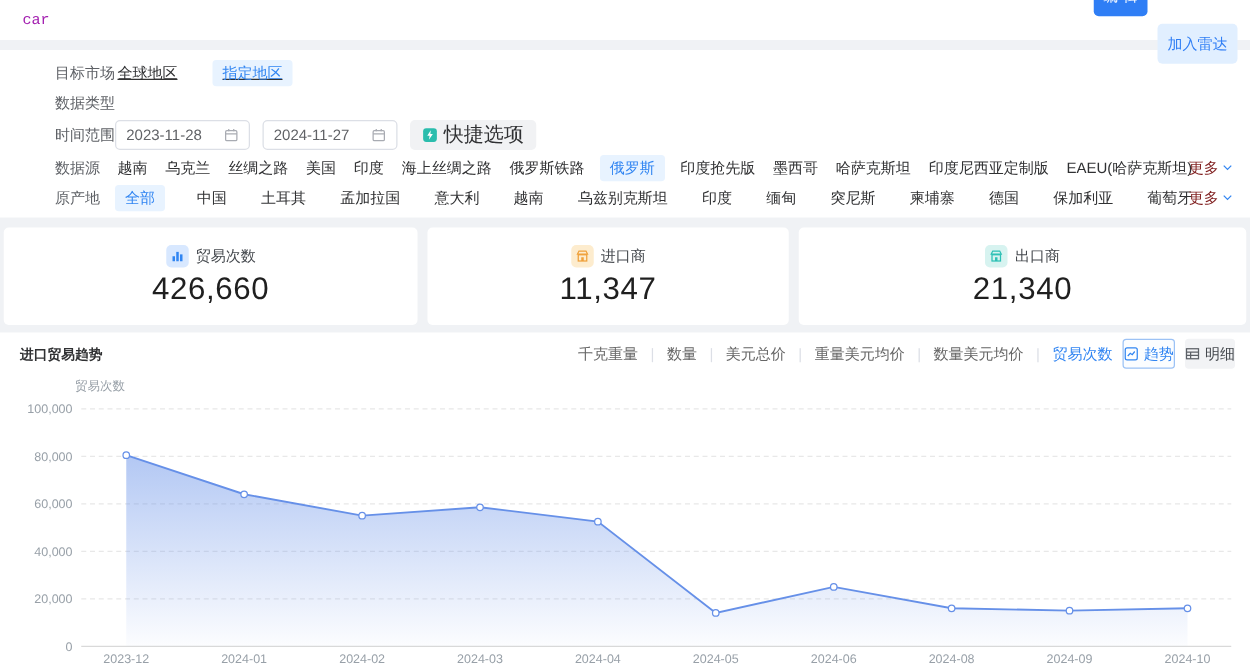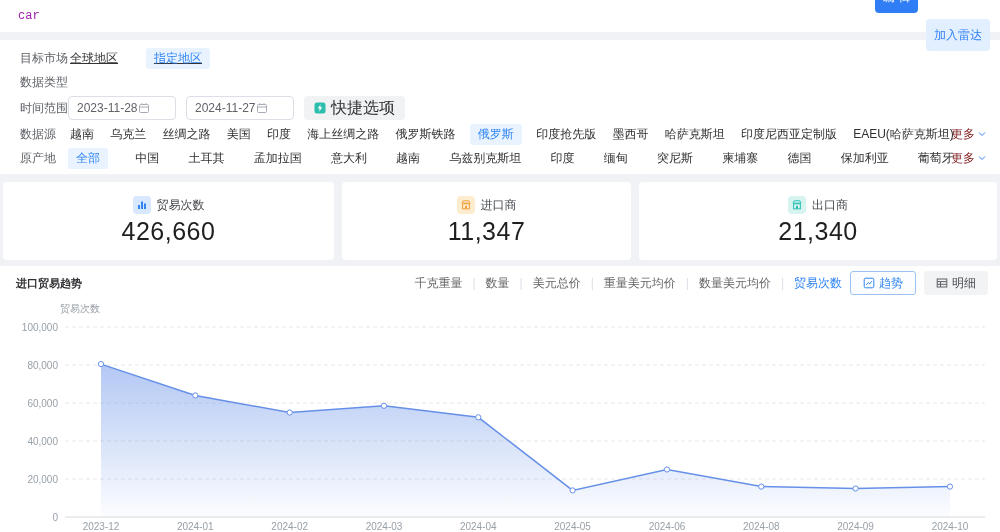--- a/index.html
+++ b/index.html
@@ -10,32 +10,32 @@
   .topbar { height:32px; background:#fff; display:flex; align-items:center; padding:0 10px 0 18px; }
   .topbar-title { font-size:12px; color:#a21caf;font-family:Liberation Mono, monospace; }
   .topbar-right { margin-left:auto; display:flex; gap:8px; }
   .btn { height:32px; padding:0 8px; border:none; border-radius:4px; font-size:12px; cursor:pointer;
     font-family:inherit; display:inline-flex; align-items:center; }
   .btn-primary { background:#2f7ef5; color:#fff; }
   .btn-soft { background:#e1efff; color:#2f7ef5;margin-top:38px; }
 
   
   .filter-card { background:#fff; margin-top:8px; padding:6px 0 4px 0; }
-  .frow { position:relative; display:flex; align-items:center; padding-left:20px; padding-right:44px; }
+  .frow { position:relative; display:flex; align-items:center; padding-left:44px; padding-right:44px; }
   .frow-s { height:24px; }
   .frow-t { height:28px; }
   .flabel { width:48px; flex:0 0 48px; color:#5e6166; }
   .fitems { display:flex; align-items:center; gap:26px;text-decoration:underline; }
   .fitems-spread { flex:1; display:flex; align-items:center; justify-content:space-between; }
   .opt { color:#303133; cursor:pointer; white-space:nowrap; padding:2px 2px; border-radius:3px; }
   .opt.sel { background:#e8f3ff; color:#3185f2; padding:2px 8px; }
   .more { position:absolute; right:14px; color:#7f1d1d; cursor:pointer; display:inline-flex; align-items:center; gap:3px; }
 
   .date-input { width:108px; height:24px; border:1px solid #dcdfe6; border-radius:4px; background:#fff;
-    display:inline-flex; align-items:center; padding:0 8px; color:#606266; cursor:pointer; }
+    display:inline-flex; align-items:center; justify-content:space-between; padding:0 8px; color:#606266; cursor:pointer; }
   .quick-btn { height:24px; background:#f1f2f4; border:none; border-radius:4px; padding:0 10px;
     display:inline-flex; align-items:center; gap:5px; font-size:16px; color:#303133; cursor:pointer; font-family:inherit; }
   .time-items { display:flex; align-items:center; gap:10px; }
 
   
   .stats { margin:8px 3px 0 3px; display:grid; grid-template-columns:331px 289px 358px; gap:8px; }
   .stat-card { background:#fff; border-radius:4px; height:78px; display:flex; flex-direction:column;
     align-items:center; justify-content:center; }
   .stat-head { display:flex; align-items:center; gap:6px; color:#45494e; }
   .stat-icon { width:18px; height:18px; border-radius:4px; display:inline-flex; align-items:center; justify-content:center; }
@@ -45,21 +45,21 @@
   .stat-value { font-size:25px; color:#1f1f1f; margin-top:3px; letter-spacing:0.5px; }
 
   
   .chart-card { background:#fff; margin-top:6px; height:276px; }
   .chart-header { height:34px; display:flex; align-items:center; padding:0 12px 0 16px; }
   .chart-title { font-size:11px; font-weight:bold; color:#303133; margin-right:auto; }
   .metrics { display:flex; align-items:center; gap:10px; margin-right:8px; }
   .metric { color:#666; cursor:pointer; white-space:nowrap; }
   .metric.active { color:#3185f2; }
   .msep { color:#dcdfe6; }
-  .tab-btn { height:24px; border-radius:3px; padding:0 12px; font-size:12px; font-family:inherit;
+  .tab-btn { height:24px; border-radius:3px; padding:0 0; font-size:12px; font-family:inherit;
     display:inline-flex; align-items:center; gap:4px; cursor:pointer; }
   .tab-trend { background:#fbfdff; border:1px solid #9cc2f5; color:#3185f2; margin-right:8px; }
   .tab-detail { background:#f2f3f5; border:none; color:#45494e; }
   #trend-chart { display:block; }
   .tick { font-size:10px; fill:#98a0a8; }
   .axis-title { font-size:10px; fill:#98a0a8; }
 </style>
 </head>
 <body>
 

